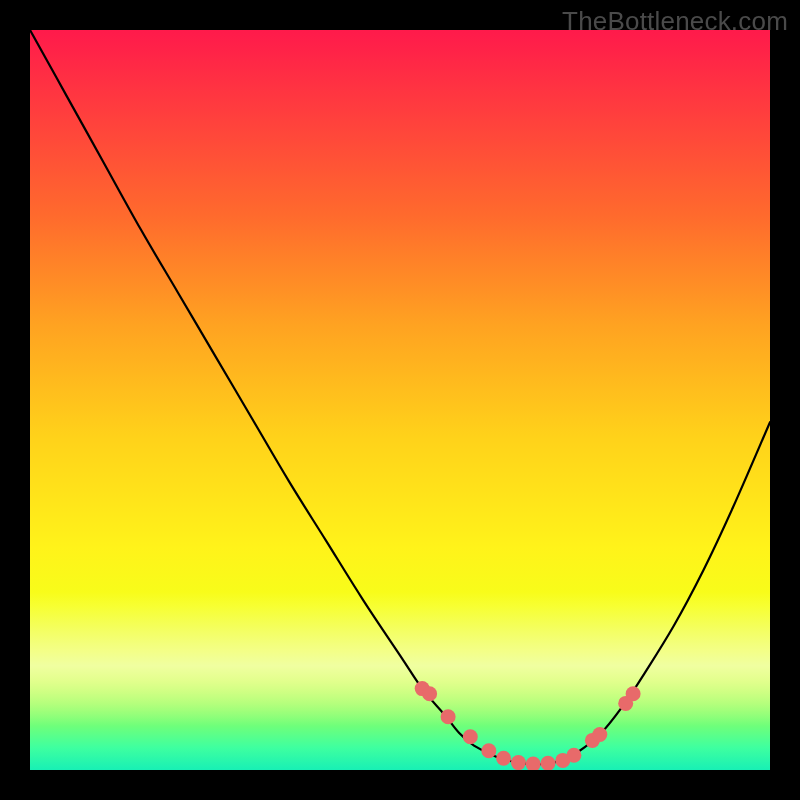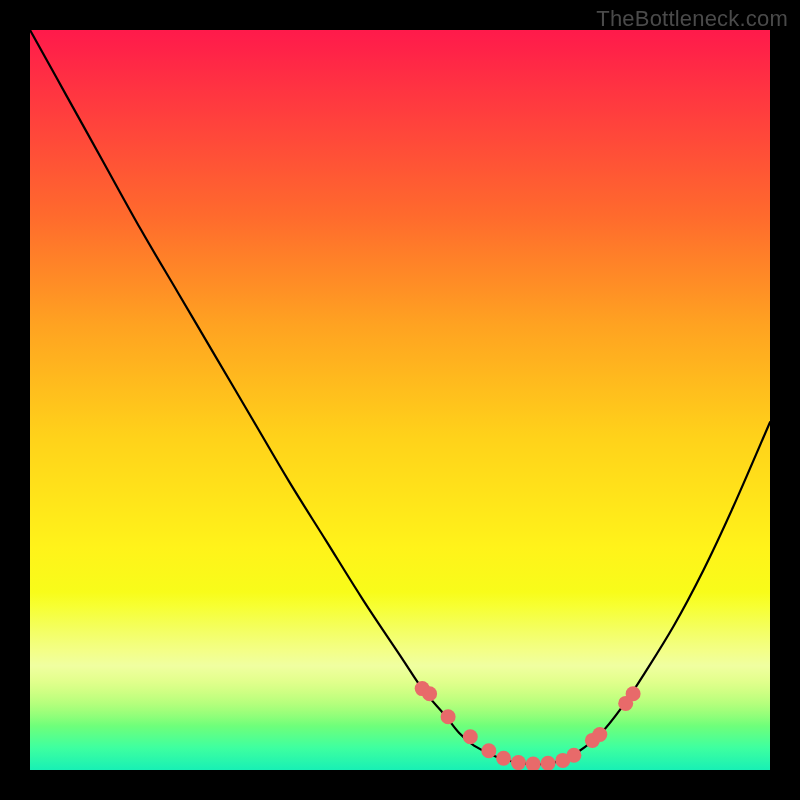--- a/index.html
+++ b/index.html
@@ -60,21 +60,21 @@
       rgba(255,255,230,0.6) 55%,
       rgba(255,255,230,0.0) 100%
     );
     pointer-events: none;
   }
   .watermark {
     position: absolute;
     top: 6px;
     right: 12px;
     color: #4a4a4a;
-    font-size: 22px;
+    font-size: 26px;
     font-weight: 500;
     letter-spacing: 0.2px;
     pointer-events: none;
   }
   svg.curve {
     position: absolute;
     inset: 0;
     width: 740px;
     height: 740px;
     overflow: visible;

